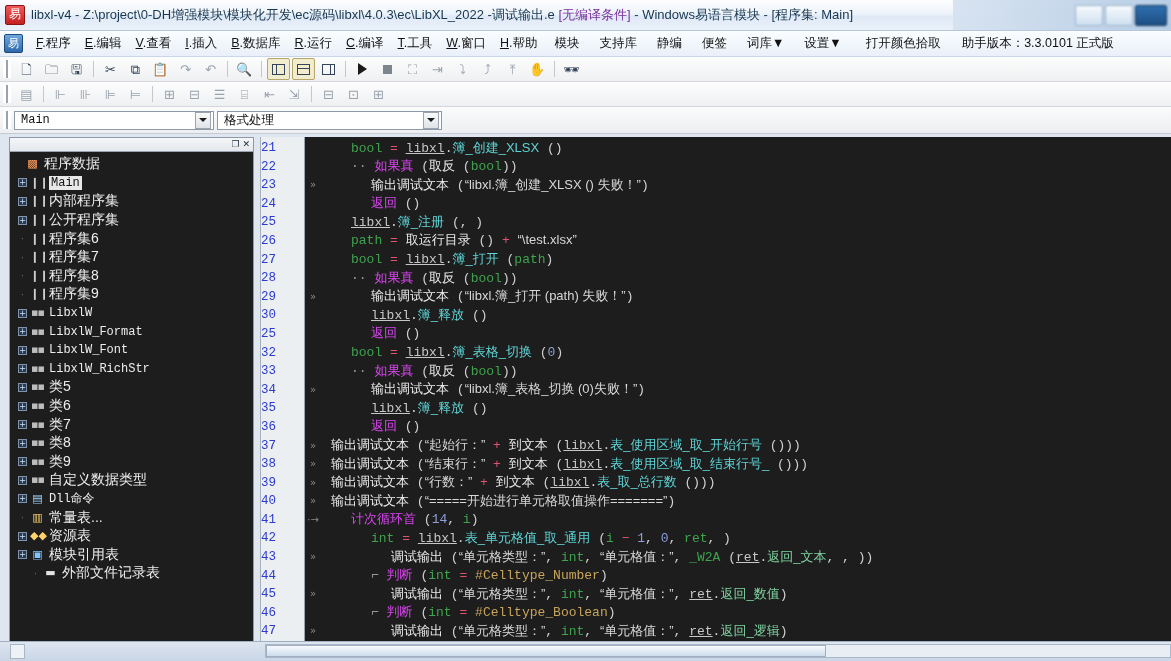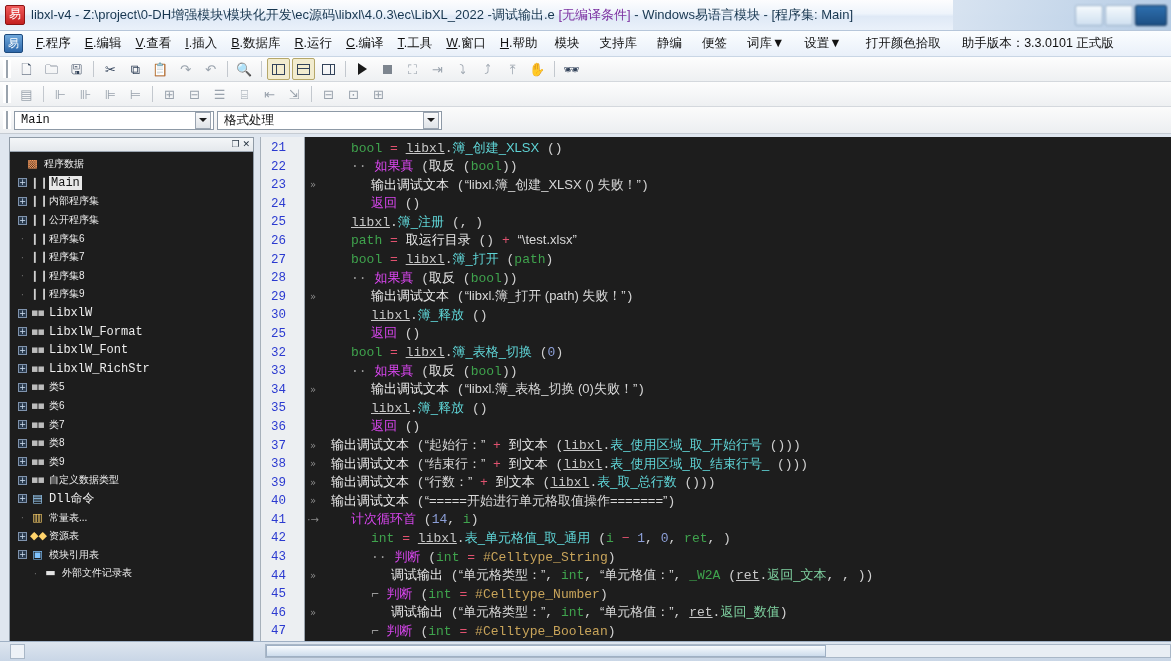--- a/index.html
+++ b/index.html
@@ -134,34 +134,34 @@
   .tog.none{border-color:transparent;background:transparent;}
   .tline{width:9px;flex:0 0 9px;margin-right:3px;color:#6d6d6d;font-size:10px;text-align:center;}
   .tico{width:15px;flex:0 0 15px;margin-right:4px;text-align:center;font-size:11px;line-height:12px;font-family:"DejaVu Sans",sans-serif;}
   .tico.stack{color:#cfcfcf;}
   .tico.cls{color:#bcbcbc;letter-spacing:-1px;}
   .tico.dll{color:#9fd5ff;}
   .tico.res{color:#ffd36b;}
   .tico.mod{color:#7fc3ff;}
   .tico.file{color:#e3e3e3;}
   .tico.root{color:#ff9e5e;}
-  .tlbl{font-size:10px;color:#ededed;}
+  .tlbl{font-size:14px;color:#ededed;}
   .tlbl.mono{font-family:"Liberation Mono","DejaVu Sans Mono",monospace;font-size:12px;}
   .tlbl.sel{background:#e8e8e8;color:#121212;padding:0 2px;}
   .ind1{padding-left:5px;}
   .ind2{padding-left:18px;}
 
   
   .editor{flex:1;display:flex;background:#1d1d1d;border-left:1px solid #a7b1bb;overflow:hidden;position:relative;}
   .gutter{
     width:44px;flex:0 0 44px;background:#eceff2;border-right:1px solid #9aa4ae;
     padding-top:2px;box-sizing:border-box;
   }
   .gnum{
-    height:18.6px;line-height:18.6px;text-align:center;padding-right:8px;
+    height:18.6px;line-height:18.6px;text-align:left;padding-right:8px;
     color:#2b3ad0;font-size:12.5px;
     font-family:"Liberation Mono","DejaVu Sans Mono",monospace;
   }
   .codecol{flex:1;position:relative;overflow:hidden;padding-top:2px;}
   .cline{height:18.6px;line-height:18.6px;white-space:nowrap;display:flex;align-items:center;}
   .fold{
     width:16px;flex:0 0 16px;text-align:center;color:#8b8b8b;font-size:10px;
     font-family:"DejaVu Sans",sans-serif;
   }
   .code{font-size:13px;font-family:"Liberation Mono","DejaVu Sans Mono",monospace;letter-spacing:0;}
@@ -549,24 +549,20 @@
           </div>
           <div class="cline">
             <span class="fold">·→</span>
             <span class="code"><span style="display: inline-block; width: 30px;"></span><span class="k-flow cjk">计次循环首</span><span class=""> </span><span class="k-paren">(</span><span class="k-num">14</span><span class="k-paren">, </span><span class="k-var">i</span><span class="k-paren">)</span></span>
           </div>
           <div class="cline">
             <span class="fold"></span>
             <span class="code"><span style="display: inline-block; width: 50px;"></span><span class="k-var">int</span><span class=""> </span><span class="k-op">=</span><span class=""> </span><span class="k-obj">libxl</span><span class="k-paren">.</span><span class="k-cmd cjk">表_单元格值_取_通用</span><span class=""> </span><span class="k-paren">(</span><span class="k-var">i</span><span class=""> </span><span class="k-op">−</span><span class=""> </span><span class="k-num">1</span><span class="k-paren">, </span><span class="k-num">0</span><span class="k-paren">, </span><span class="k-var">ret</span><span class="k-paren">, )</span></span>
           </div>
           <div class="cline">
-            <span class="fold"></span>
-            <span class="code"><span style="display: inline-block; width: 50px;"></span><span class="k-grey">·· </span><span class="k-flow cjk">判断</span><span class=""> </span><span class="k-paren">(</span><span class="k-var">int</span><span class=""> </span><span class="k-op">=</span><span class=""> </span><span class="k-const">#Celltype_String</span><span class="k-paren">)</span></span>
-          </div>
-          <div class="cline">
             <span class="fold">»</span>
             <span class="code"><span style="display: inline-block; width: 70px;"></span><span class="k-white cjk">调试输出</span><span class=""> </span><span class="k-paren">(</span><span class="k-str cjk">“单元格类型：”</span><span class="k-paren">, </span><span class="k-var">int</span><span class="k-paren">, </span><span class="k-str cjk">“单元格值：”</span><span class="k-paren">, </span><span class="k-var">_W2A</span><span class=""> </span><span class="k-paren">(</span><span class="k-obj">ret</span><span class="k-paren">.</span><span class="k-memb cjk">返回_文本</span><span class="k-paren">, , ))</span></span>
           </div>
           <div class="cline">
             <span class="fold"></span>
             <span class="code"><span style="display: inline-block; width: 50px;"></span><span class="k-grey">⌐ </span><span class="k-flow cjk">判断</span><span class=""> </span><span class="k-paren">(</span><span class="k-var">int</span><span class=""> </span><span class="k-op">=</span><span class=""> </span><span class="k-const">#Celltype_Number</span><span class="k-paren">)</span></span>
           </div>
           <div class="cline">
             <span class="fold">»</span>
             <span class="code"><span style="display: inline-block; width: 70px;"></span><span class="k-white cjk">调试输出</span><span class=""> </span><span class="k-paren">(</span><span class="k-str cjk">“单元格类型：”</span><span class="k-paren">, </span><span class="k-var">int</span><span class="k-paren">, </span><span class="k-str cjk">“单元格值：”</span><span class="k-paren">, </span><span class="k-obj">ret</span><span class="k-paren">.</span><span class="k-memb cjk">返回_数值</span><span class="k-paren">)</span></span>

